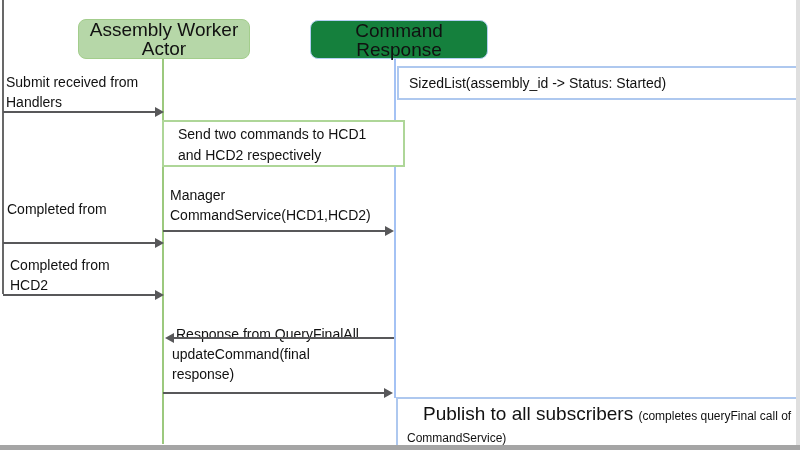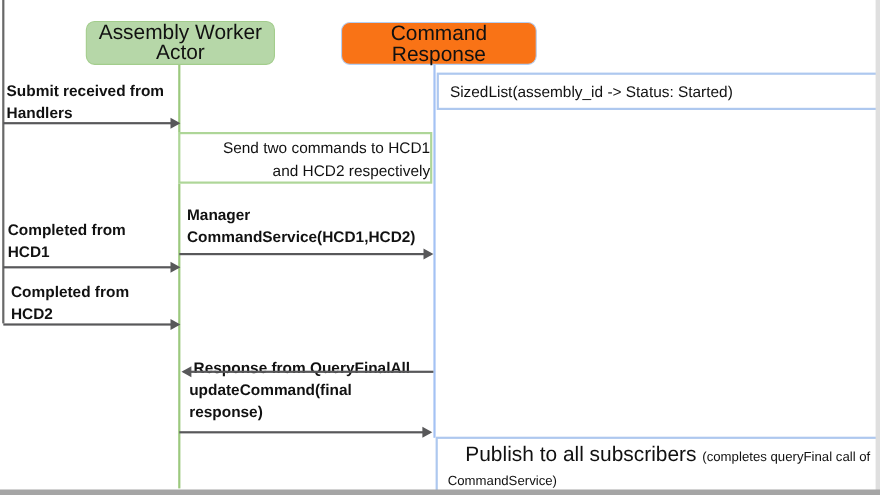--- a/index.html
+++ b/index.html
@@ -17,34 +17,34 @@
   .vline.green-line{left:162px;top:56px;height:388px;background:#9cc97e;}
   .vline.blue-line{left:394px;top:56px;height:342px;background:#a4c2f4;}
 
   
   .actor{
     position:absolute;border-radius:8px;display:flex;flex-direction:column;
     justify-content:center;align-items:center;font-size:19px;line-height:19px;
     color:#111;text-align:center;
   }
   .actor.green-actor{left:78px;top:19px;width:170px;height:38px;background:#b6d7a8;border:1px solid #a3cd8c;}
-  .actor.blue-actor{left:310px;top:20px;width:176px;height:37px;background:#f97316;border:1px solid #b4cff3;}
+  .actor.blue-actor{left:310px;top:20px;width:176px;height:37px;background:#15803d;border:1px solid #b4cff3;}
   .actor span{display:block;}
 
   
   .note{position:absolute;background:#ffffff;font-size:14px;line-height:21px;color:#111;}
   .note.sized-list{left:397px;top:66px;width:394px;height:30px;border:2px solid #aec8ef;display:flex;align-items:center;padding-left:10px;}
-  .note.send-note{left:162px;top:120px;width:225px;height:41px;border:2px solid #aed698;padding:2px 0 0 2px;text-align:right;}
+  .note.send-note{left:162px;top:120px;width:225px;height:41px;border:2px solid #aed698;padding:2px 0 0 14px;}
   .note.publish-note{left:396px;top:397px;width:395px;height:44px;border:2px solid #aec8ef;padding:4px 0 0 9px;}
   .note.publish-note .pub-main{font-size:19px;margin-left:16px;}
   .note.publish-note .pub-detail{font-size:12px;}
   .note .nline{display:block;}
 
   
-  .msg-label{position:absolute;font-size:14px;line-height:20px;color:#111;white-space:nowrap;font-weight:bold;}
+  .msg-label{position:absolute;font-size:14px;line-height:20px;color:#111;white-space:nowrap;}
   .msg-label span{display:block;}
 
   
   .arrow{position:absolute;height:1.5px;background:#58585a;}
   .arrow .head{position:absolute;top:-4.2px;width:0;height:0;border-top:5px solid transparent;border-bottom:5px solid transparent;}
   .arrow .head.right{right:-2px;border-left:9px solid #58585a;}
   .arrow .head.left{left:-2px;border-right:9px solid #58585a;}
 </style>
 </head>
 <body>
@@ -87,21 +87,20 @@
   <div class="msg-label" style="left:170px;top:185px;">
     <span>Manager</span>
     <span>CommandService(HCD1,HCD2)</span>
   </div>
   <div class="arrow" style="left:163px;top:230px;width:229px;">
     <i class="head right"></i>
   </div>
 
   <div class="msg-label" style="left:7px;top:199px;">
     <span>Completed from</span>
-    <span>HCD1</span>
   </div>
   <div class="arrow" style="left:3px;top:242px;width:159px;">
     <i class="head right"></i>
   </div>
 
   <div class="msg-label" style="left:10px;top:255px;">
     <span>Completed from</span>
     <span>HCD2</span>
   </div>
   <div class="arrow" style="left:3px;top:294px;width:159px;">

